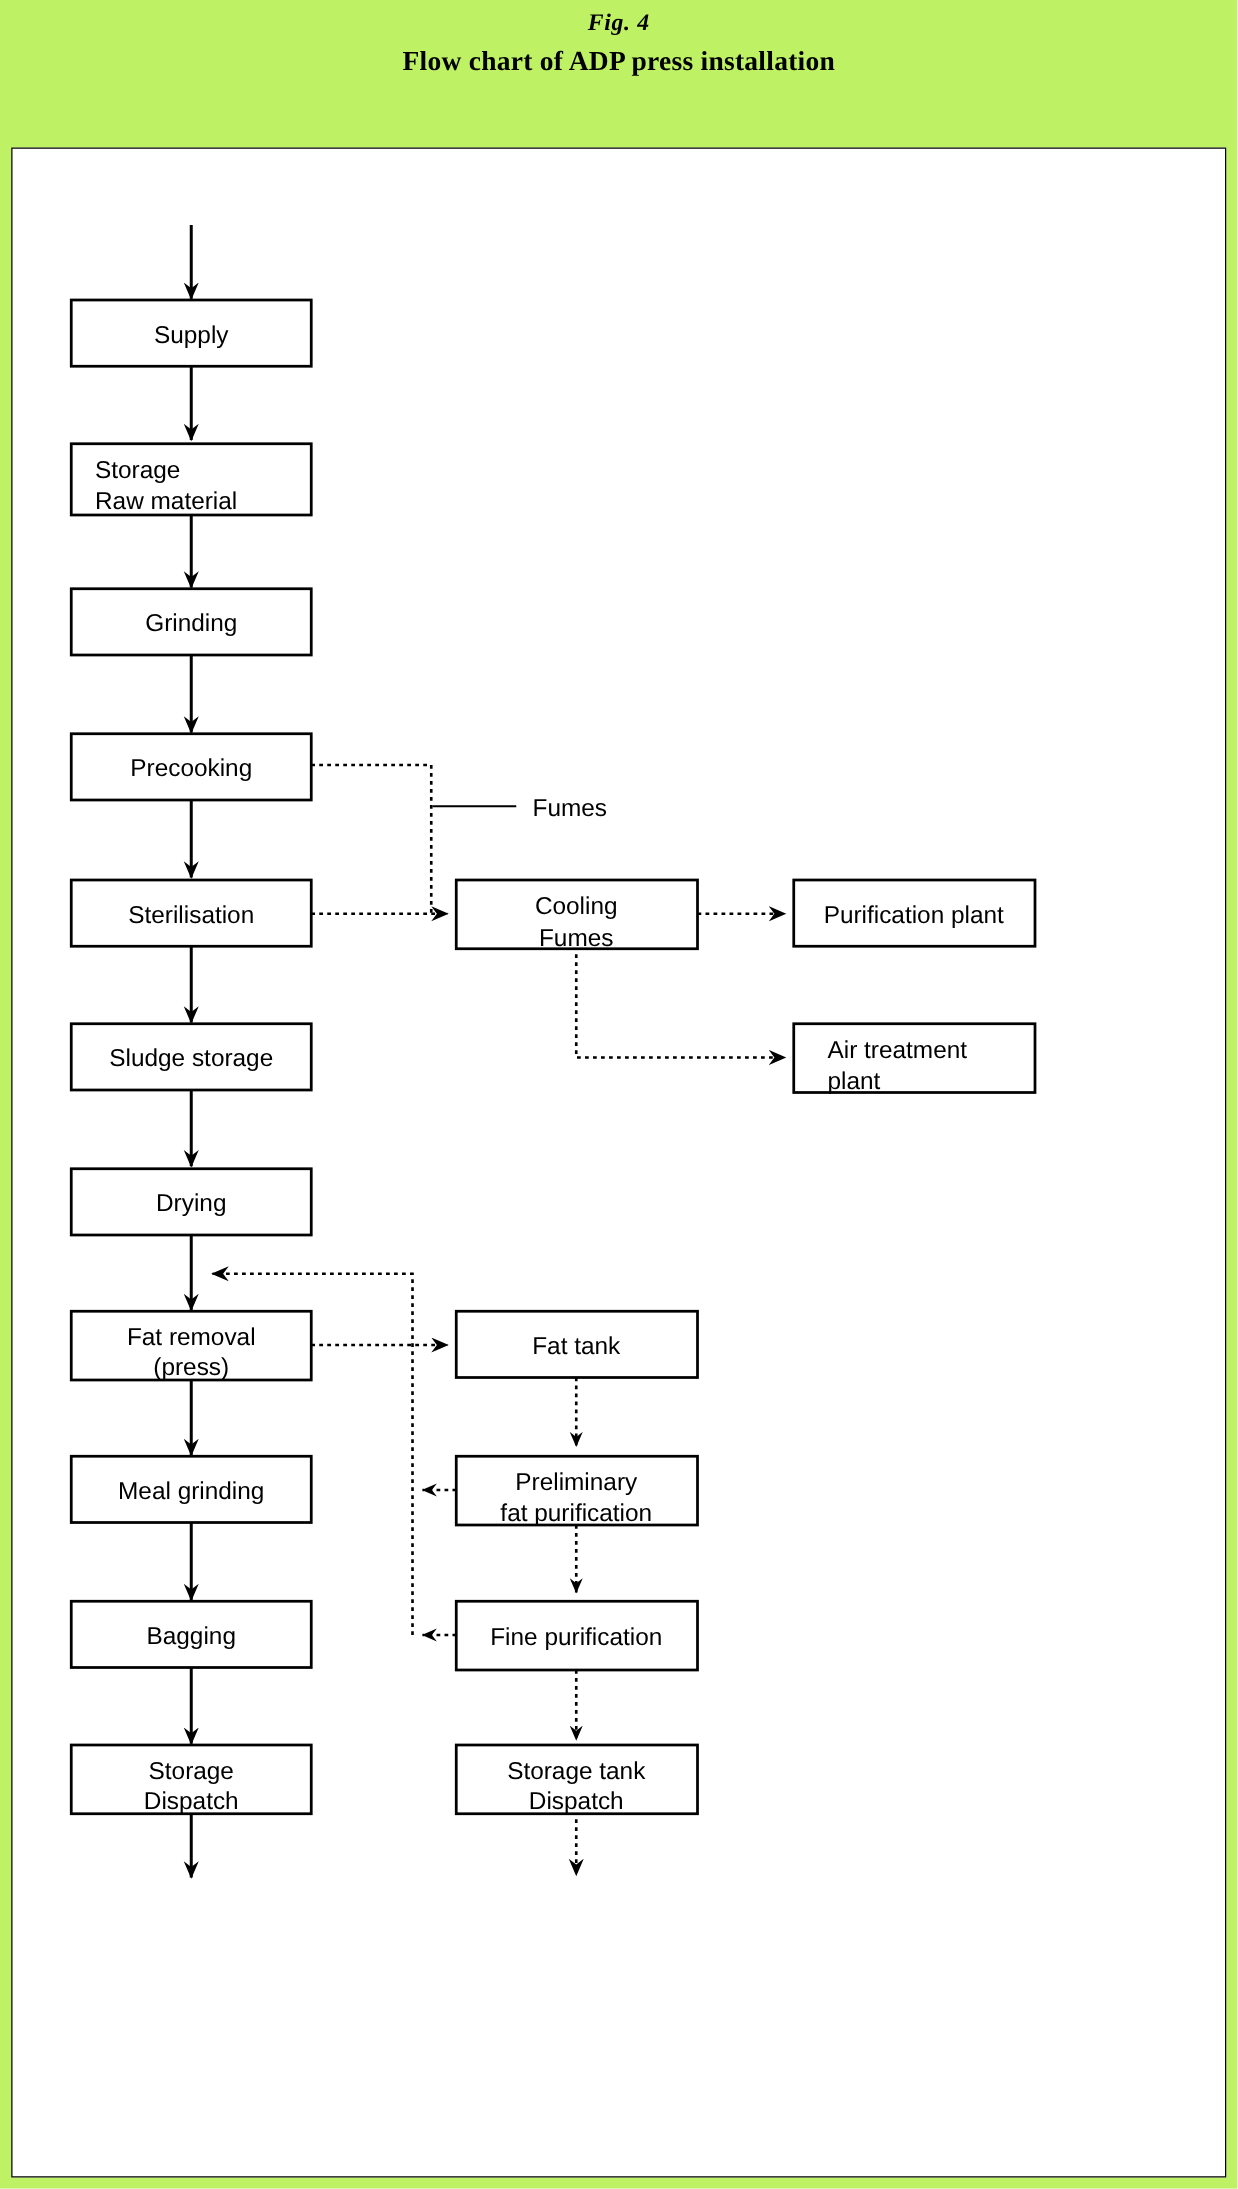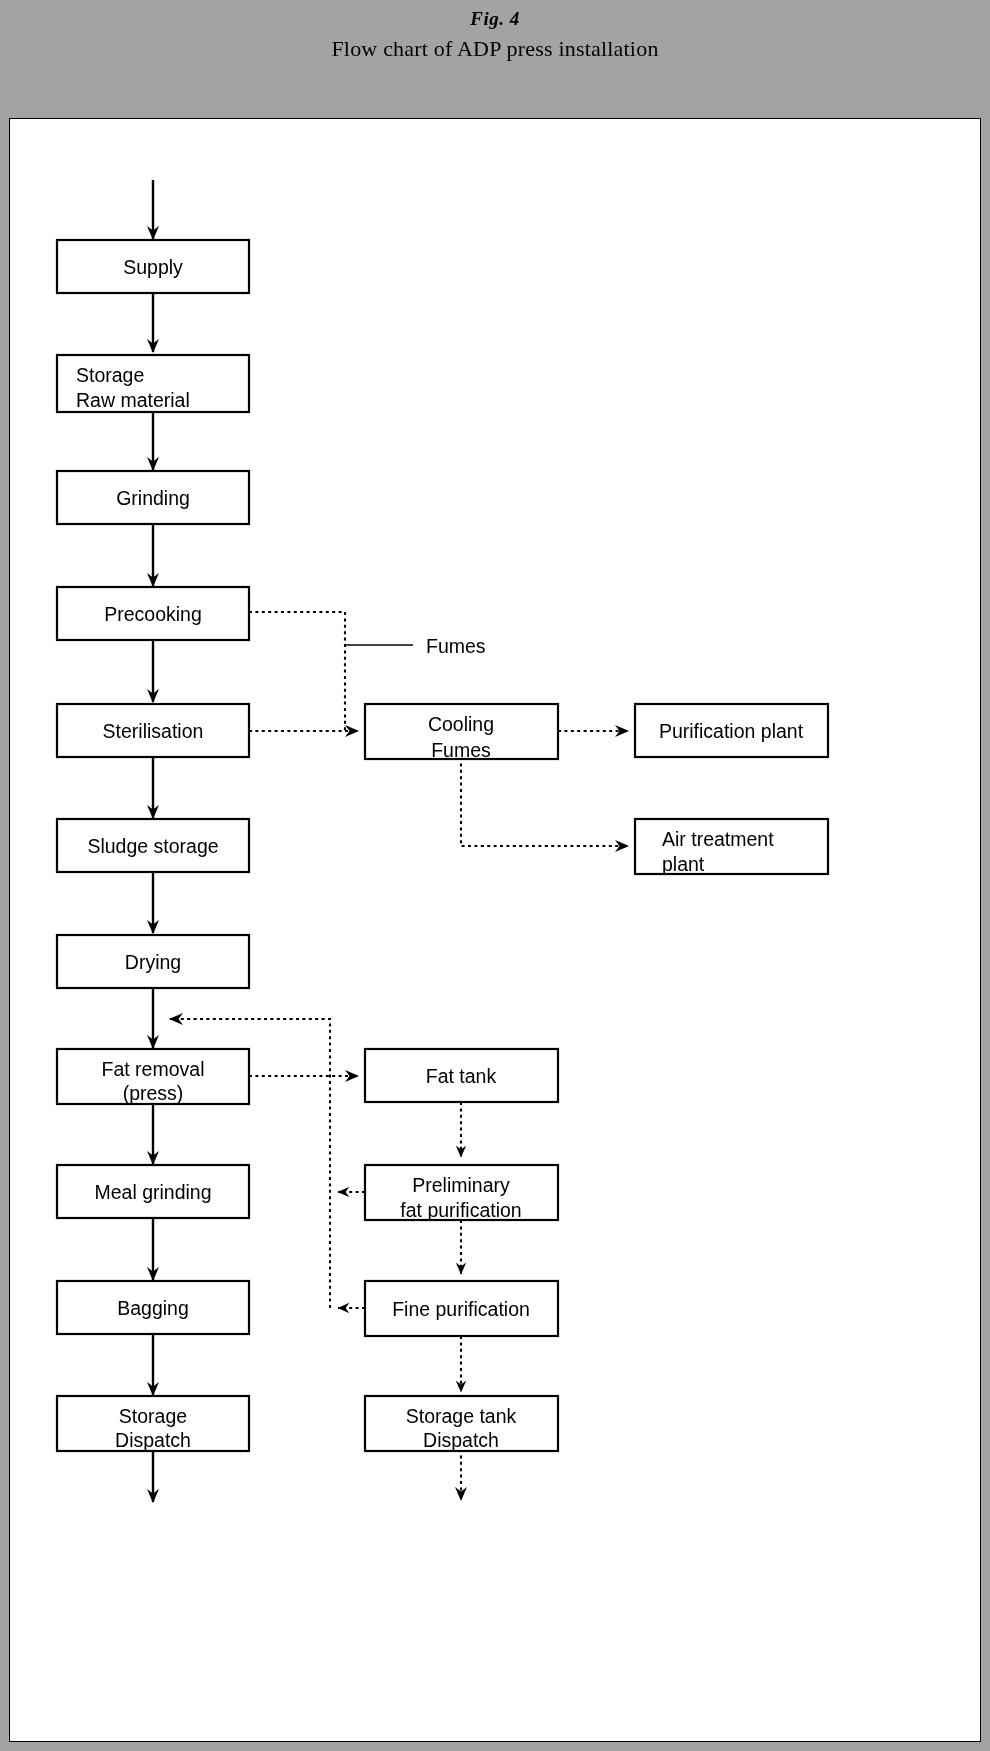--- a/index.html
+++ b/index.html
@@ -1,20 +1,20 @@
 <!DOCTYPE html>
 <html><head>
 <meta charset="utf-8">
 <style>
   html,body{margin:0;padding:0;background:#ffffff;}
   body{width:990px;height:1751px;font-family:"Liberation Sans",sans-serif;color:#000;}
-  #page{position:relative;width:990px;height:1751px;overflow:hidden;background:#a3a3a3;}
+  #page{position:relative;width:990px;height:1751px;overflow:hidden;background:#bef264;}
   #title{position:absolute;left:0;top:0;width:990px;text-align:center;font-family:"Liberation Serif",serif;}
   #fig{font-style:italic;font-weight:bold;font-size:19px;letter-spacing:.5px;margin-top:8px;}
-  #subtitle{font-weight:normal;font-size:22px;margin-top:6px;letter-spacing:.2px;}
+  #subtitle{font-weight:bold;font-size:22px;margin-top:6px;letter-spacing:.2px;}
   #frame{position:absolute;left:9px;top:118px;width:972px;height:1624px;border:1.6px solid #000;box-sizing:border-box;background:#fff;}
   svg#chart{position:absolute;left:0;top:0;width:990px;height:1751px;}
   text{font-family:"Liberation Sans",sans-serif;font-size:19.5px;fill:#000;}
 </style>
 </head>
 <body>
 
 <div id="page">
 
   <div id="title">

